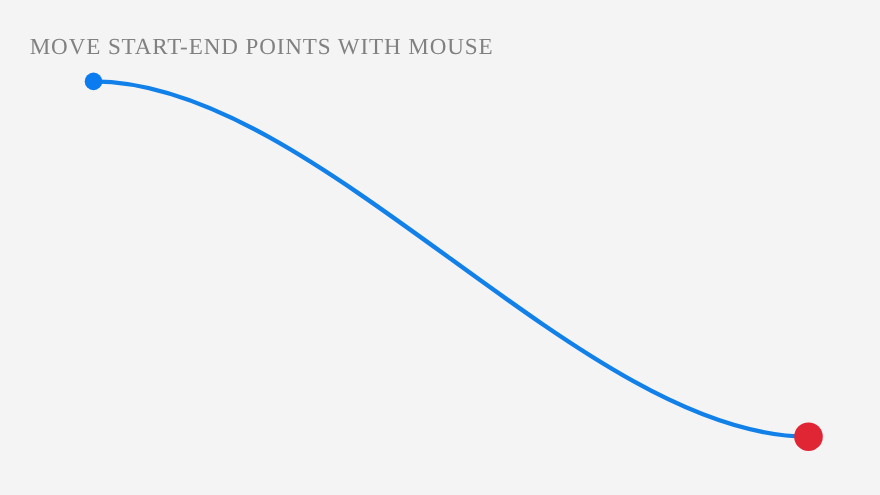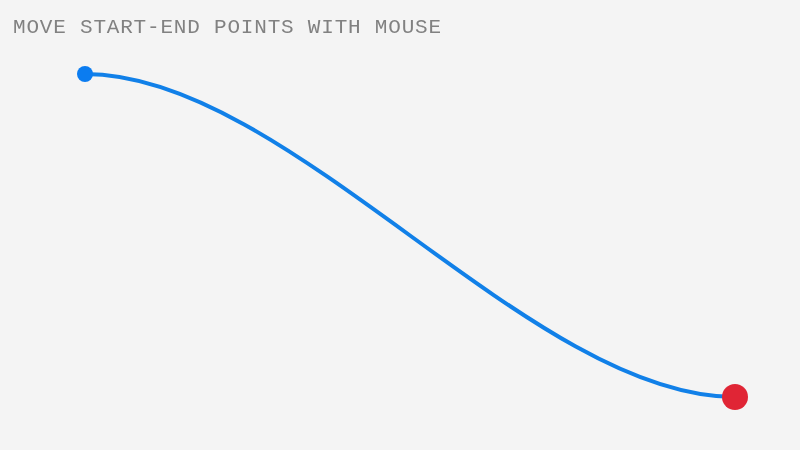--- a/index.html
+++ b/index.html
@@ -21,22 +21,22 @@
     background: #f4f4f4;
     overflow: hidden;
     user-select: none;
   }
 
   
   #title {
     position: absolute;
     left: 13px;
     top: 16px;
-    margin: 0;
-    font-family: Liberation Mono, monospace;
+    margin: 14px;
+    font-family: Liberation Serif, serif;
     font-size: 21px;
     line-height: 24px;
     font-weight: 400;
     letter-spacing: 0.8px;
     text-transform: uppercase;
     color: #818181;
     white-space: nowrap;
     -webkit-font-smoothing: none;
     font-smooth: never;
   }

